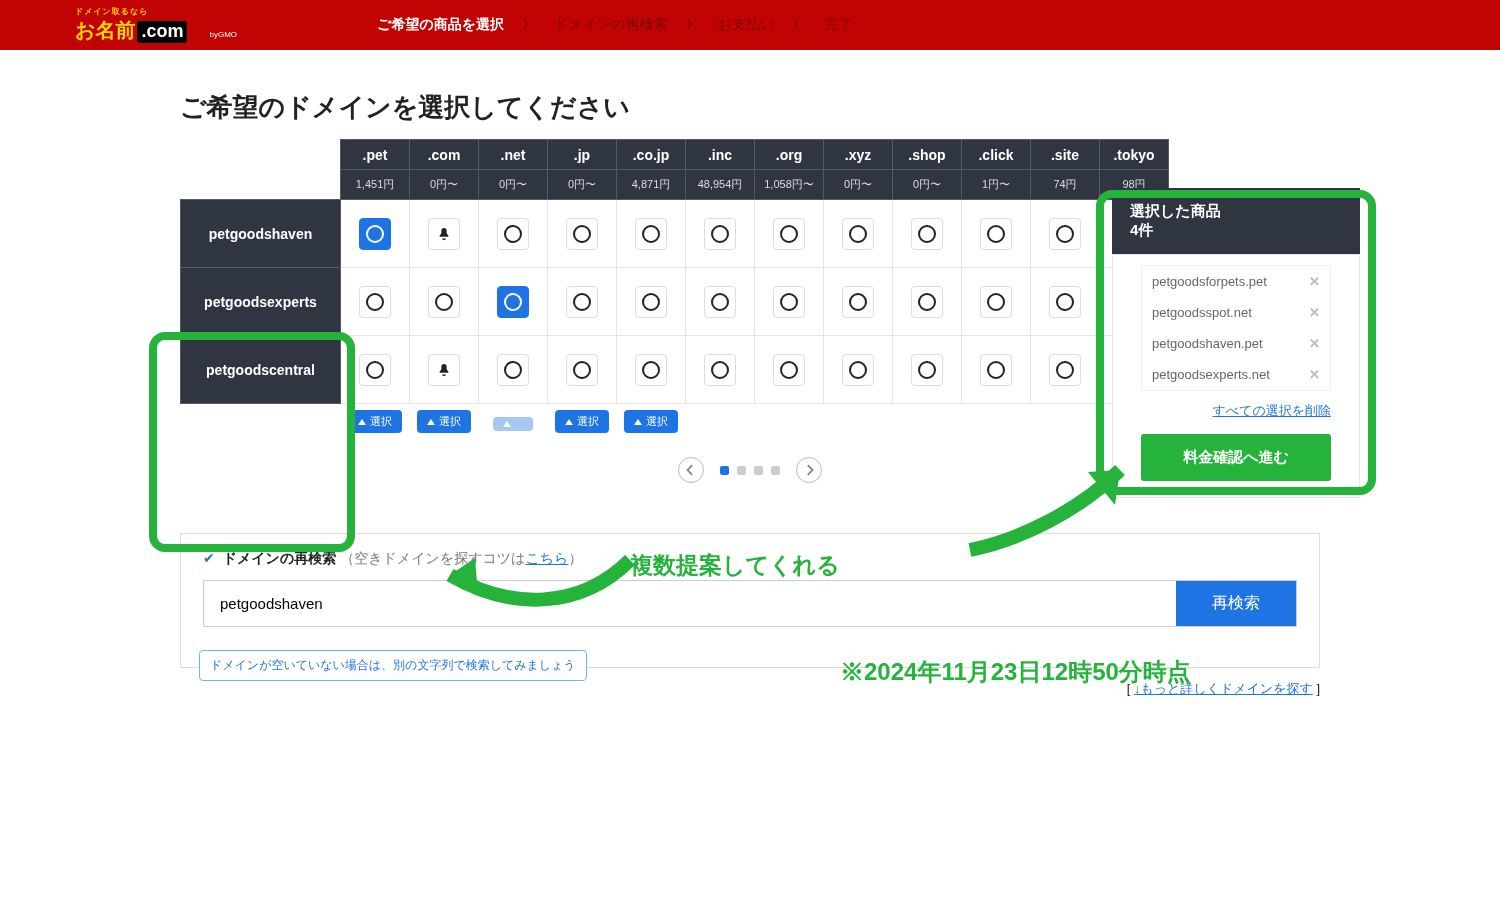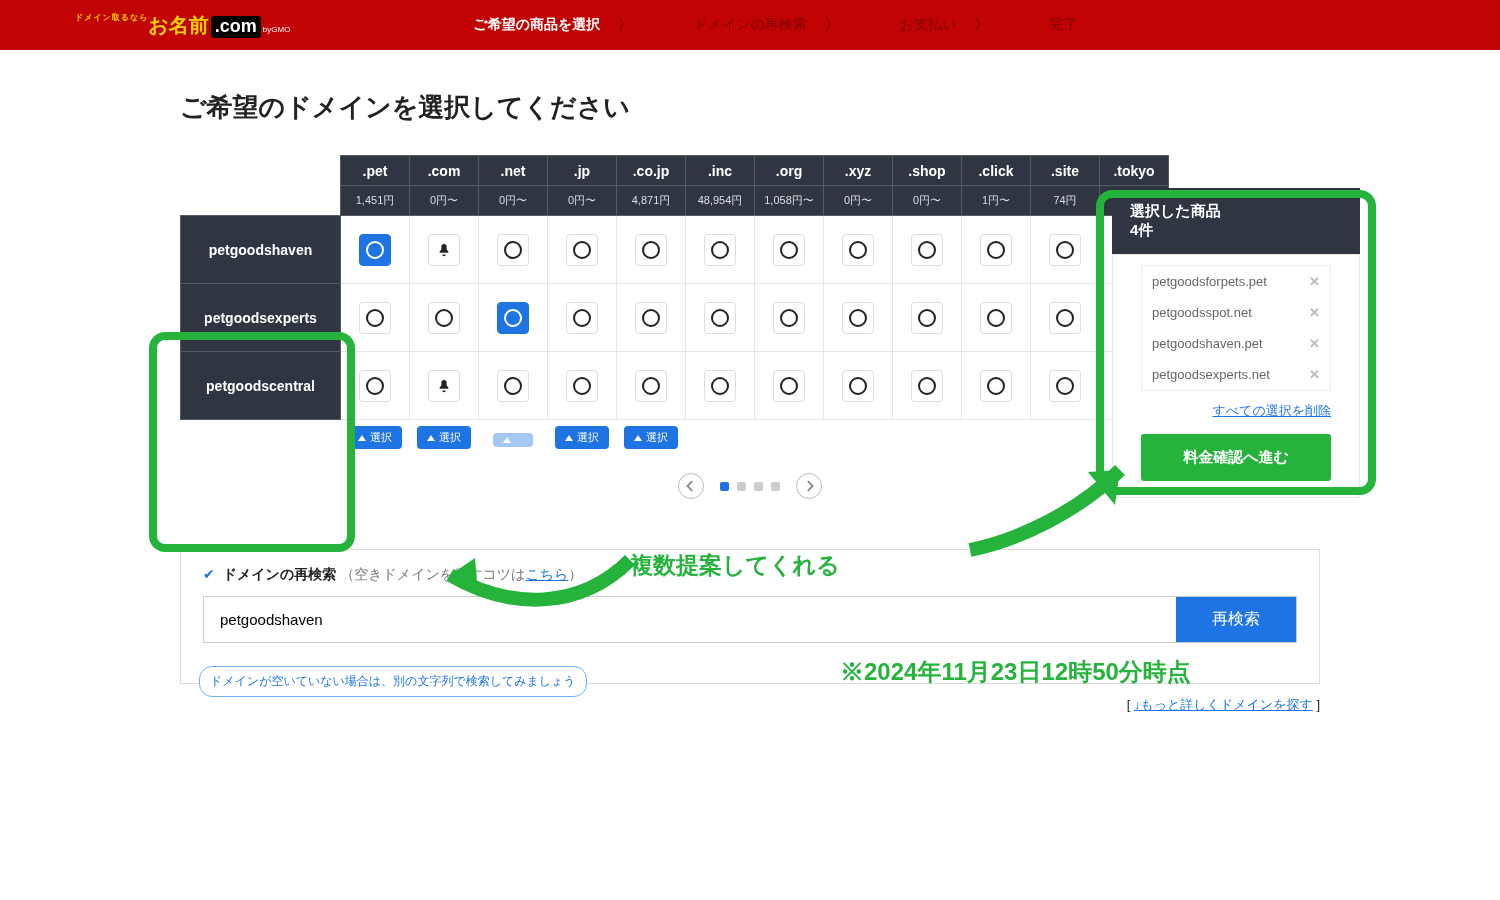--- a/index.html
+++ b/index.html
@@ -1,29 +1,29 @@
 <!DOCTYPE html>
 <html><head>
 <meta charset="utf-8">
 <style>
   * { box-sizing: border-box; margin: 0; padding: 0; }
   body { font-family: "Hiragino Kaku Gothic ProN","Meiryo",sans-serif; background:#fff; color:#222; }
   .header { background:#c20303; height:50px; display:flex; align-items:center; padding-left:75px; }
-  .logo-area { display:flex; justify-content:center; margin-right:140px; }
+  .logo-area { display:flex; flex-direction:column; justify-content:center; margin-right:140px; }
   .logo-top { font-size:8px; color:#ffd400; font-weight:bold; letter-spacing:1px; }
   .logo-main { display:flex; align-items:baseline; gap:2px; }
   .logo-kana { font-size:20px; color:#ffd400; font-weight:900; }
   .logo-com { font-size:18px; color:#fff; font-weight:900; background:#000; padding:0 4px 1px; border-radius:3px; }
-  .logo-gmo { font-size:8px; color:#fff; margin-left:0; }
+  .logo-gmo { font-size:8px; color:#fff; margin-left:20px; }
   .steps { display:flex; align-items:center; gap:18px; font-size:14px; }
-  .step { color:#7d0303; display:flex; align-items:center; gap:18px;margin-left:43px; }
+  .step { color:#7d0303; display:flex; align-items:center; gap:18px; }
   .step.active { color:#fff; font-weight:600; }
   .step-arrow { color:#7d0303; font-weight:bold; }
   .page { max-width:1300px; margin: 40px auto 0; padding: 0 80px; position:relative; }
-  .page-title { font-size:26px; font-weight:700; margin-bottom:30px; }
+  .page-title { font-size:26px; font-weight:700; margin-bottom:14px; }
   .tbl-wrap { position:relative; }
   .tbl { border-collapse:collapse; }
   .tbl th, .tbl td { text-align:center; }
   .ext-head th { background:#2f3641; color:#fff; border:1px solid #555b66; width:69px; height:30px; font-size:14px; font-weight:600; }
   .price-row td { background:#2f3641; color:#ddd; border:1px solid #555b66; font-size:11px; height:30px; width:69px; }
   .namecol { background:#2f3641; color:#fff; border:1px solid #555b66; width:160px; padding:10px 14px; text-align:left; font-size:14px; font-weight:600; word-break:break-all; }
   .cell { border:1px solid #e5e5e5; background:#fff; height:68px; width:69px; vertical-align:middle; }
   .avail { display:inline-flex; align-items:center; justify-content:center; width:32px; height:32px; border:1px solid #ddd; border-radius:4px; background:#fff; cursor:pointer; }
   .avail.selected { background:#1f74e4; border-color:#1f74e4; }
   .avail.selected .circ { border-color:#fff; }
@@ -41,21 +41,21 @@
   .dot.active { background:#1f74e4; }
   .resrch-box { margin-top:50px; border:1px solid #ddd; padding:16px 22px 40px; position:relative; }
   .resrch-label { font-size:14px; }
   .resrch-label .chk { color:#1f74e4; margin-right:4px; }
   .resrch-label .bold { font-weight:700; }
   .resrch-label .gray { color:#777; }
   .resrch-label a { color:#1f74e4; text-decoration:underline; }
   .resrch-row { display:flex; margin-top:12px; border:1px solid #ccc; }
   .resrch-input { flex:1; padding:14px 16px; font-size:15px; border:none; outline:none; }
   .resrch-btn { background:#1f74e4; color:#fff; border:none; font-size:16px; padding:0 36px; cursor:pointer; }
-  .tip { position:absolute; border:1px solid #6bb3ff; color:#1f74e4; font-size:12px; padding:6px 10px; background:#fff; border-radius:13px; }
+  .tip { position:absolute; border:1px solid #6bb3ff; color:#1f74e4; font-size:12px; padding:6px 10px; background:#fff; border-radius:4px; }
   .more-link-row { text-align:right; margin-top:12px; font-size:13px; }
   .more-link-row a { color:#1f74e4; text-decoration:underline; }
   .right-panel { position:absolute; top:98px; right:40px; width:248px; }
   .rp-head { background:#2f3641; color:#fff; padding:14px 18px; display:flex; justify-content:space-between; font-weight:700; font-size:15px;flex-direction:column; }
   .rp-body { background:#fff; border:1px solid #e5e5e5; padding:10px 28px 16px; }
   .rp-list { border:1px solid #eee; max-height:130px; overflow:auto; }
   .rp-item { display:flex; justify-content:space-between; align-items:center; padding:8px 10px; font-size:13px; color:#666; }
   .rp-item:not(:last-child){ }
   .rp-x { color:#bbb; cursor:pointer; font-weight:bold; }
   .rp-clear { text-align:right; margin-top:10px; }

